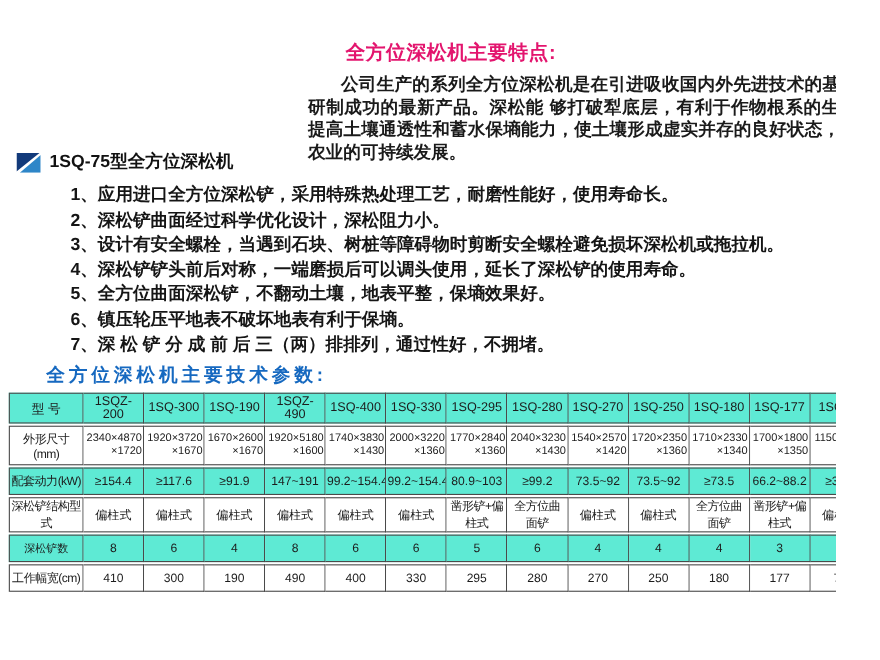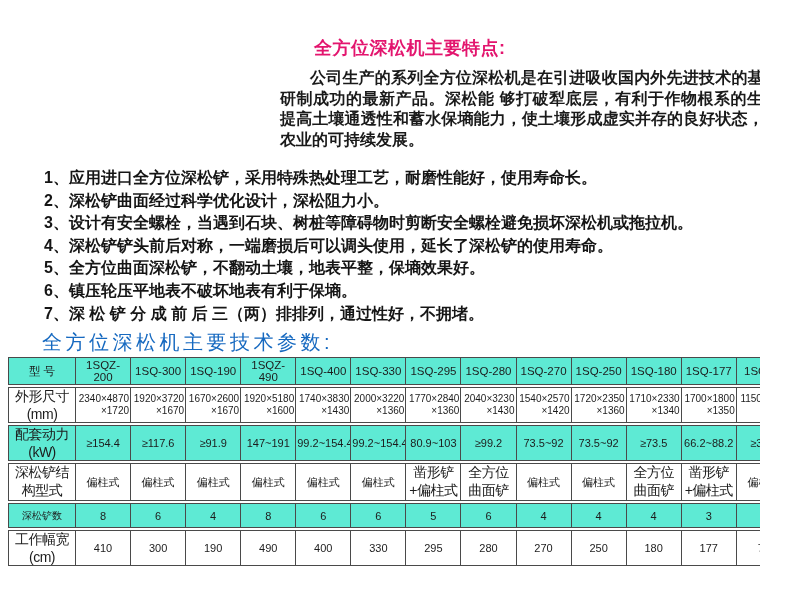--- a/index.html
+++ b/index.html
@@ -6,42 +6,49 @@
   .page{position:relative;width:760px;height:600px;background:#ffffff;overflow:hidden;
         font-family:"Liberation Sans","DejaVu Sans",sans-serif;color:#111;}
   .features-title{position:absolute;left:314px;top:36px;font-size:18px;font-weight:bold;
         color:#e3156e;letter-spacing:.5px;white-space:nowrap;}
   .intro{position:absolute;left:280px;top:68px;width:516px;font-size:16px;line-height:20.5px;
         font-weight:600;color:#1a1a1a;text-indent:30px;text-align:justify;}
   .product-heading{position:absolute;left:15px;top:137px;display:flex;align-items:center;gap:8px;
         font-size:16px;font-weight:bold;color:#111;white-space:nowrap;}
   .brand-icon{display:block;flex:0 0 auto;}
   .feature-list{position:absolute;left:44px;top:167px;width:754px;font-size:16px;font-weight:600;color:#151515;}
-  .feature-item{line-height:22.6px;white-space:nowrap;}
-  .specs-title{position:absolute;left:42px;top:329px;font-size:20px;font-weight:normal;
+  .feature-item{line-height:22.6px;white-space:nowrap;margin-left:20px;}
+  .specs-title{position:absolute;left:42px;top:329px;font-size:17px;font-weight:bold;
         color:#1669c0;letter-spacing:3.5px;white-space:nowrap;}
   .specs-table{position:absolute;left:8px;top:355px;width:784px;table-layout:fixed;
         border-collapse:separate;border-spacing:0 2px;font-size:11px;color:#1c1c1c;}
   .specs-table th,.specs-table td{border:1px solid #4a4a4a;border-left:none;text-align:center;
         vertical-align:middle;padding:0 1px;font-weight:normal;overflow:hidden;background:#ffffff;}
   .specs-table tr>:first-child{border-left:1px solid #4a4a4a;}
   .specs-table tr.band th,.specs-table tr.band td{background:#5eead4;}
   .r-header th{height:26px;font-size:11.5px;}
   .r-dims td,.r-dims th{height:34px;}
   .r-dims td{font-size:10px;line-height:12.5px;white-space:pre-line;text-align:right;}
   .r-std td,.r-std th{height:23px;}
   .row-label{font-size:10px;}
-  .cell-tight{font-size:14px;letter-spacing:-.5px;}
+  .cell-tight{font-size:11px;letter-spacing:-.5px;}
 </style>
 </head>
 <body>
 
 <div class="page">
   <div class="features-title">全方位深松机主要特点:</div>
   <div class="intro">公司生产的系列全方位深松机是在引进吸收国内外先进技术的基础上研制成功的最新产品。深松能 够打破犁底层，有利于作物根系的生长，提高土壤通透性和蓄水保墒能力，使土壤形成虚实并存的良好状态，促进农业的可持续发展。</div>
+  <div class="product-heading">
+    <svg class="brand-icon" width="22" height="18" viewBox="0 0 22 18" aria-hidden="true">
+      <polygon points="0,0 21,0 0,17" fill="#123a7a"></polygon>
+      <polygon points="22,2 22,18 3,18" fill="#2e86c8"></polygon>
+    </svg>
+    <span class="product-name">1SQ-75型全方位深松机</span>
+  </div>
   <div class="feature-list" id="feature-list">
       <div class="feature-item">1、应用进口全方位深松铲，采用特殊热处理工艺，耐磨性能好，使用寿命长。</div>
       <div class="feature-item">2、深松铲曲面经过科学优化设计，深松阻力小。</div>
       <div class="feature-item">3、设计有安全螺栓，当遇到石块、树桩等障碍物时剪断安全螺栓避免损坏深松机或拖拉机。</div>
       <div class="feature-item">4、深松铲铲头前后对称，一端磨损后可以调头使用，延长了深松铲的使用寿命。</div>
       <div class="feature-item">5、全方位曲面深松铲，不翻动土壤，地表平整，保墒效果好。</div>
       <div class="feature-item">6、镇压轮压平地表不破坏地表有利于保墒。</div>
       <div class="feature-item">7、深 松 铲 分 成 前 后 三（两）排排列，通过性好，不拥堵。</div>
     </div>
   <div class="specs-title">全方位深松机主要技术参数:</div>

